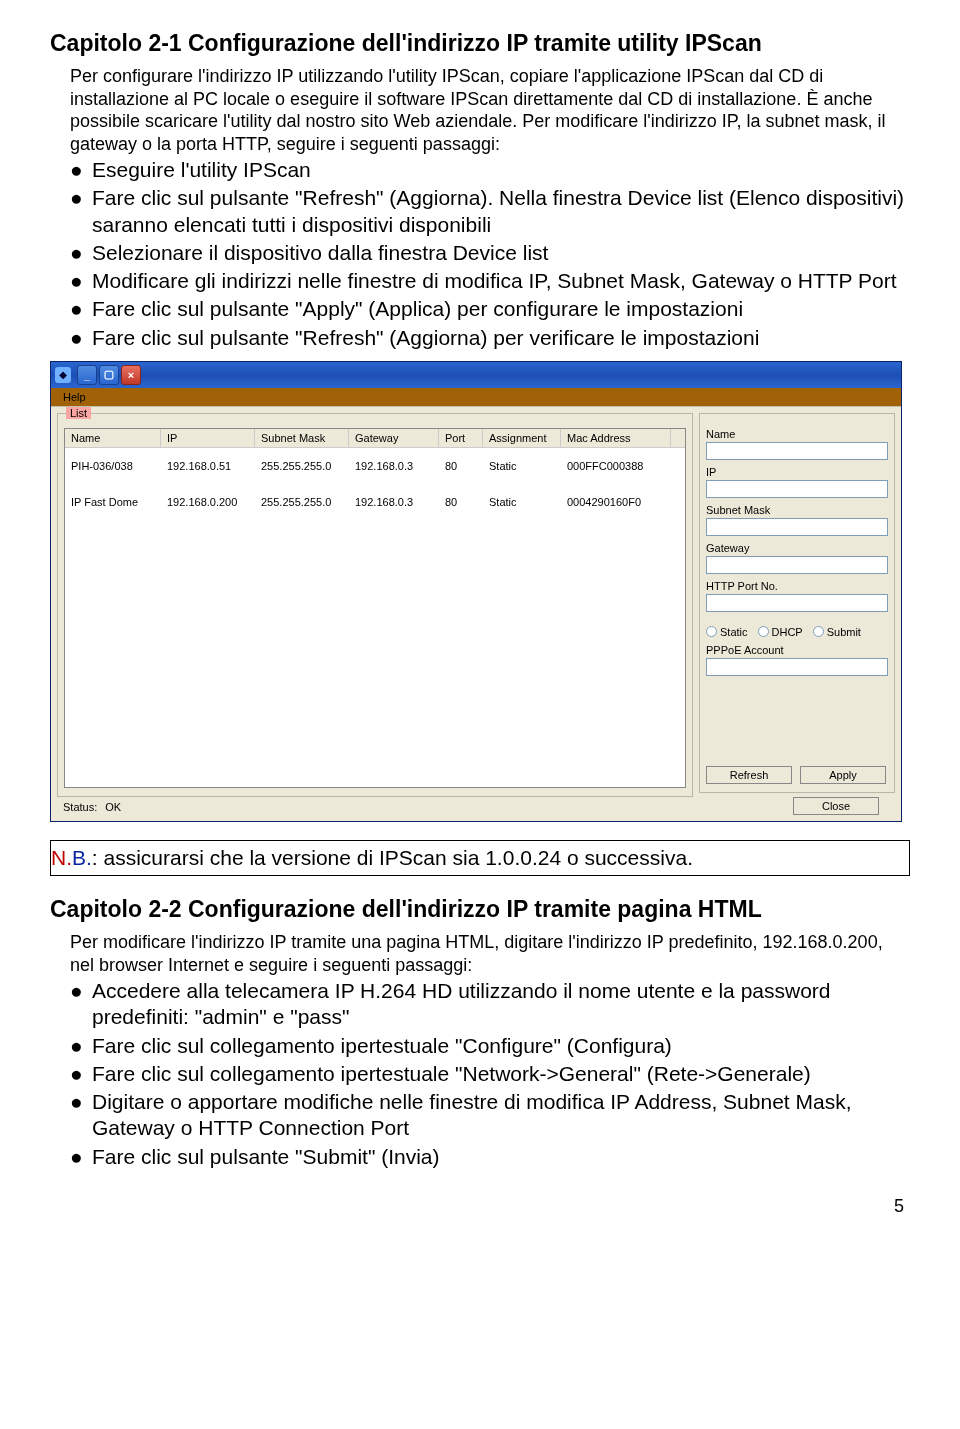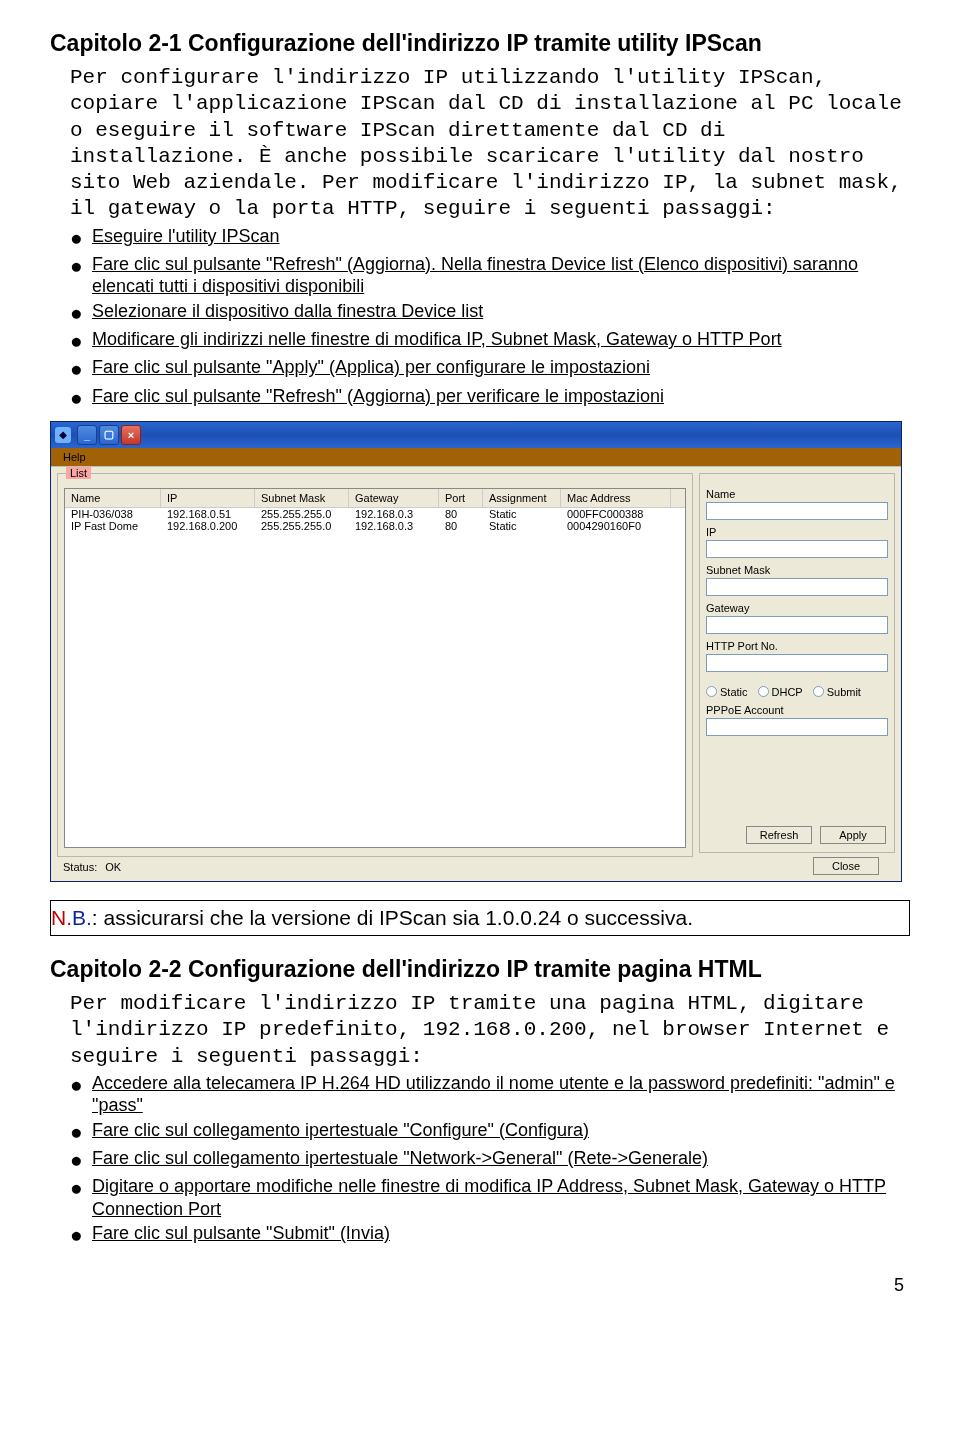--- a/index.html
+++ b/index.html
@@ -10,33 +10,32 @@
     margin: 0 auto;
     padding: 30px 50px;
     color: #000;
   }
   .heading {
     font-size: 23px;
     font-weight: bold;
     margin-bottom: 8px;
   }
   .body-text {
-    font-size: 21px;
+    font-size: 18px;
     line-height: 1.25;
     margin-left: 20px;
     margin-bottom: 2px;
-    font-family: Liberation Mono, monospace;
   }
   .bullet-row {
     display: flex;
     margin-left: 20px;
     margin-bottom: 2px;
   }
   .bullet-dot { font-size: 21px; line-height: 1.25; min-width: 22px; }
-  .bullet-text { font-size: 18px; line-height: 1.25; flex: 1; text-decoration: underline; }
+  .bullet-text { font-size: 21px; line-height: 1.25; flex: 1; }
   .ipscan-window {
     width: 852px;
     margin: 10px 0 18px 0;
     border: 1px solid #0a246a;
     background: #ece9d8;
     font-family: Tahoma, Arial, sans-serif;
     font-size: 11px;
     color: #000;
   }
   .titlebar {
@@ -80,21 +79,21 @@
   .list-view {
     background: #fff; border: 1px solid #888; height: 360px;
   }
   .lv-headers {
     display: flex; background: #ece9d8; border-bottom: 1px solid #ccc;
   }
   .lv-col-head {
     padding: 3px 6px; border-right: 1px solid #ccc; font-size: 11px;
   }
   .lv-row { display: flex; }
-  .lv-cell { padding: 0 6px; font-size: 11px; overflow: hidden; white-space: nowrap; }
+  .lv-cell { padding: 12px 6px; font-size: 11px; overflow: hidden; white-space: nowrap; }
   .c-name { width: 96px; }
   .c-ip { width: 94px; }
   .c-mask { width: 94px; }
   .c-gw { width: 90px; }
   .c-port { width: 44px; }
   .c-assign { width: 78px; }
   .c-mac { width: 110px; }
   .status-row { padding: 4px 6px 2px 6px; display: flex; align-items: center; }
   .right-panel {
     width: 196px; display: flex; flex-direction: column; gap: 0px;
@@ -106,21 +105,21 @@
     font-size: 11px; padding: 1px 3px; width: 100%;
   }
   .radio-row { display: flex; gap: 10px; margin: 14px 0 6px 0; }
   .radio-item { display: flex; align-items: center; gap: 3px; font-size: 11px; }
   .radio-dot {
     width: 11px; height: 11px; border: 1px solid #7f9db9; border-radius: 50%;
     background: #fff; display: inline-block;
   }
   .btn {
     border: 1px solid #888; background: #ece9d8;
-    padding: 2px 0; font-size: 11px; width: 66px; text-align: center;
+    padding: 2px 0; font-size: 11px; width: 86px; text-align: center;
   }
   .btn-row { display: flex; gap: 8px; justify-content: flex-end; margin-top: 8px; }
   .close-row { display: flex; justify-content: flex-end; padding: 4px 6px 6px 6px; }
   .note-box {
     border: 1px solid #000;
     padding: 4px 0;
     font-size: 21px;
     line-height: 1.25;
     margin: 6px 0 20px 0;
   }

